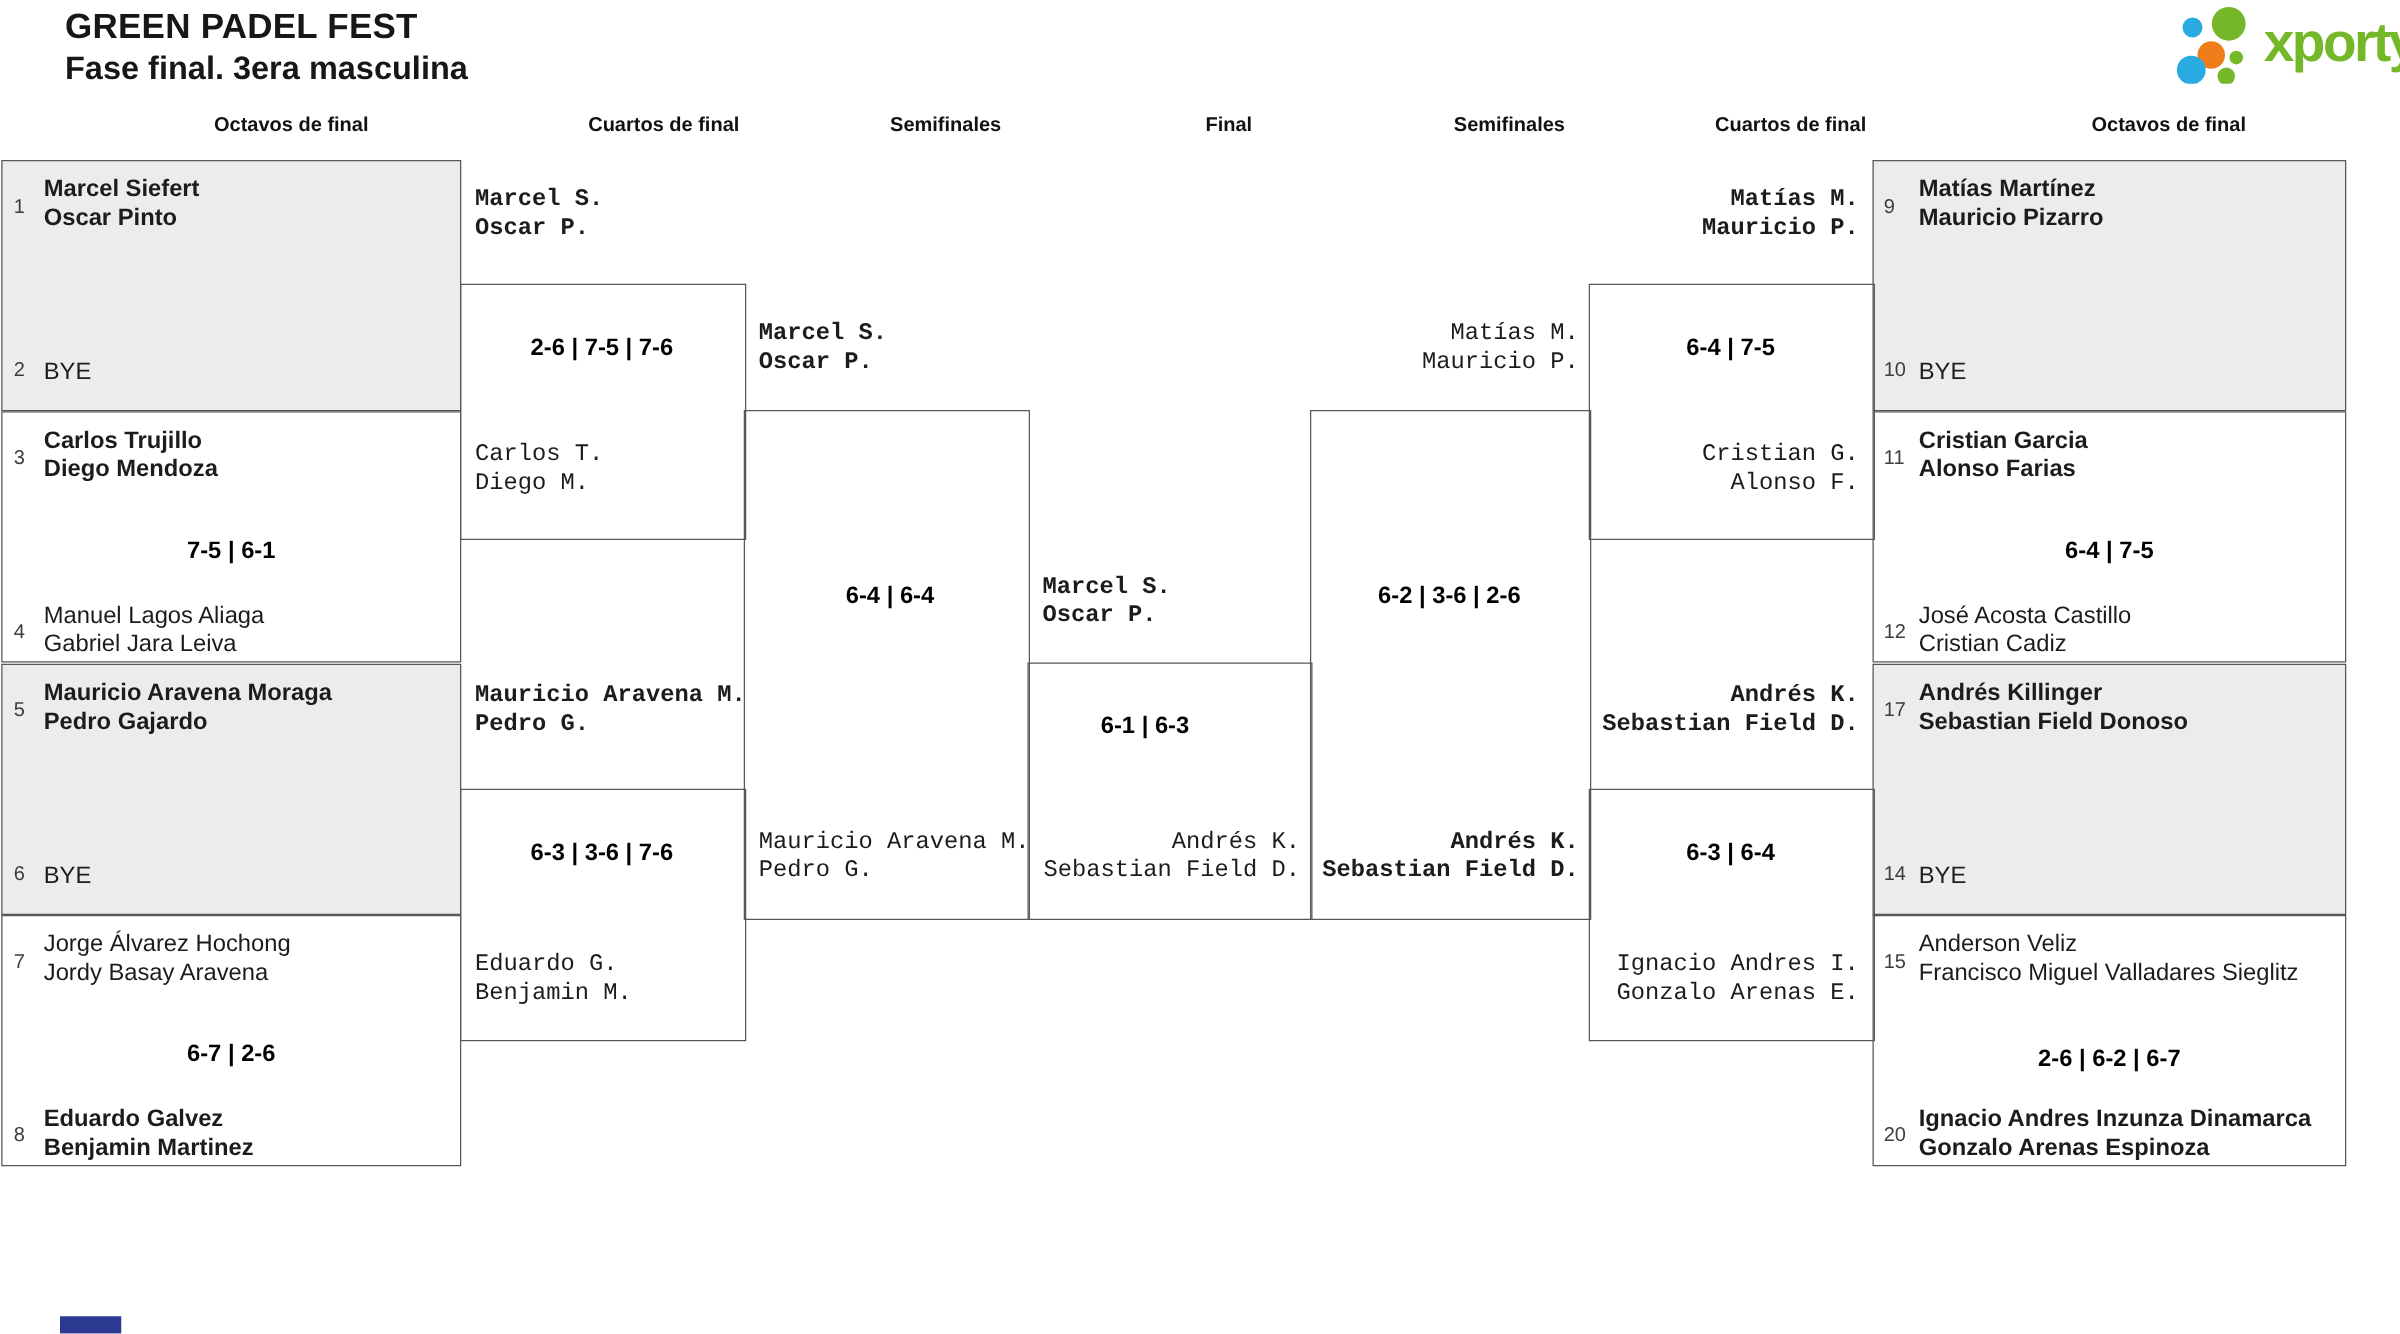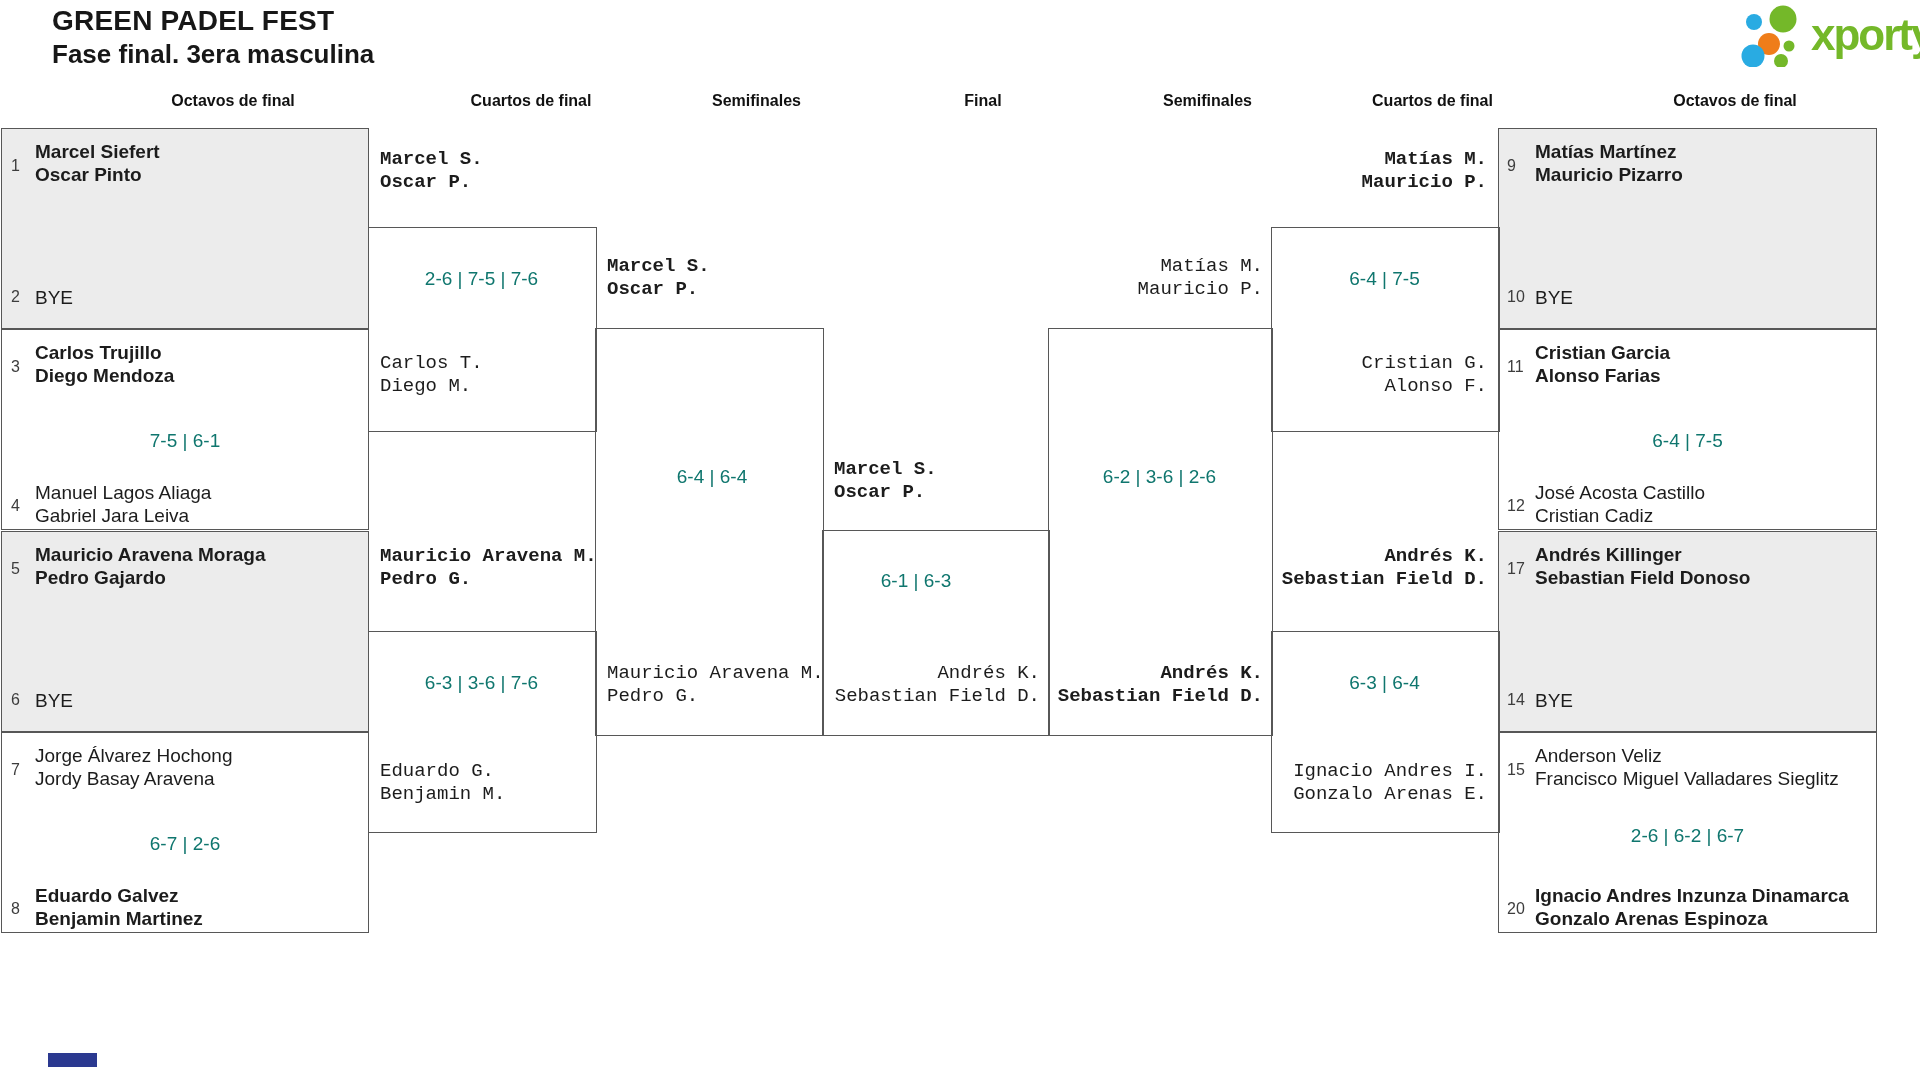--- a/index.html
+++ b/index.html
@@ -14,21 +14,21 @@
   .logo-text{font-size:44px;font-weight:800;color:#74b829;letter-spacing:-2px;line-height:60px;margin-left:2px;}
   .round-header{top:92px;font-size:16px;font-weight:600;color:#111;text-align:center;white-space:nowrap;}
   .match-box{position:absolute;width:366px;height:199px;border:1px solid #575757;background:#ffffff;box-sizing:content-box;}
   .match-box.bye-box{background:#ececec;}
   .match-box.right-col{width:377px;}
   .conn-box{position:absolute;border:1px solid #575757;background:transparent;}
   .seed{position:absolute;font-size:16px;color:#3d3d3d;line-height:20px;}
   .team{position:absolute;}
   .name-line{font-size:19px;line-height:23px;color:#1c1c1c;white-space:nowrap;}
   .bold .name-line,.name-line.bold{font-weight:700;}
-  .score{position:absolute;font-size:19px;color:#0f766e;text-align:center;white-space:nowrap;}
+  .score{position:absolute;font-size:19px;color:#000000;text-align:center;white-space:nowrap;font-weight:bold;}
   .label{position:absolute;font-family:Liberation Mono, monospace;}
   .label.right{text-align:right;}
   .footer-bar{left:0;top:1053px;width:49px;height:14px;background:#2b3990;}
 </style>
 </head>
 <body>
 
 <div class="stage">
 
   <div class="abs page-title">GREEN PADEL FEST</div>
@@ -143,21 +143,21 @@
       <div class="name-line">BYE</div>
     </div>
   </div>
 
   <div class="match-box right-col" style="left:1498px;top:732px">
     <span class="seed" style="left:8px;top:27px">15</span>
     <div class="team" style="left:36px;top:11px">
       <div class="name-line">Anderson Veliz</div>
       <div class="name-line">Francisco Miguel Valladares Sieglitz</div>
     </div>
-    <div class="score" style="left:0;width:100%;top:92px">2-6 | 6-2 | 6-7</div>
+    <div class="score" style="left:0;width:100%;top:104px">2-6 | 6-2 | 6-7</div>
     <span class="seed" style="left:8px;top:166px">20</span>
     <div class="team bold" style="left:36px;top:151px">
       <div class="name-line">Ignacio Andres Inzunza Dinamarca</div>
       <div class="name-line">Gonzalo Arenas Espinoza</div>
     </div>
   </div>
 
   <div class="conn-box" style="left:368px;top:227px;width:227px;height:203px"></div>
   <div class="conn-box" style="left:368px;top:631px;width:227px;height:200px"></div>
   <div class="conn-box" style="left:595px;top:328px;width:227px;height:406px"></div>

